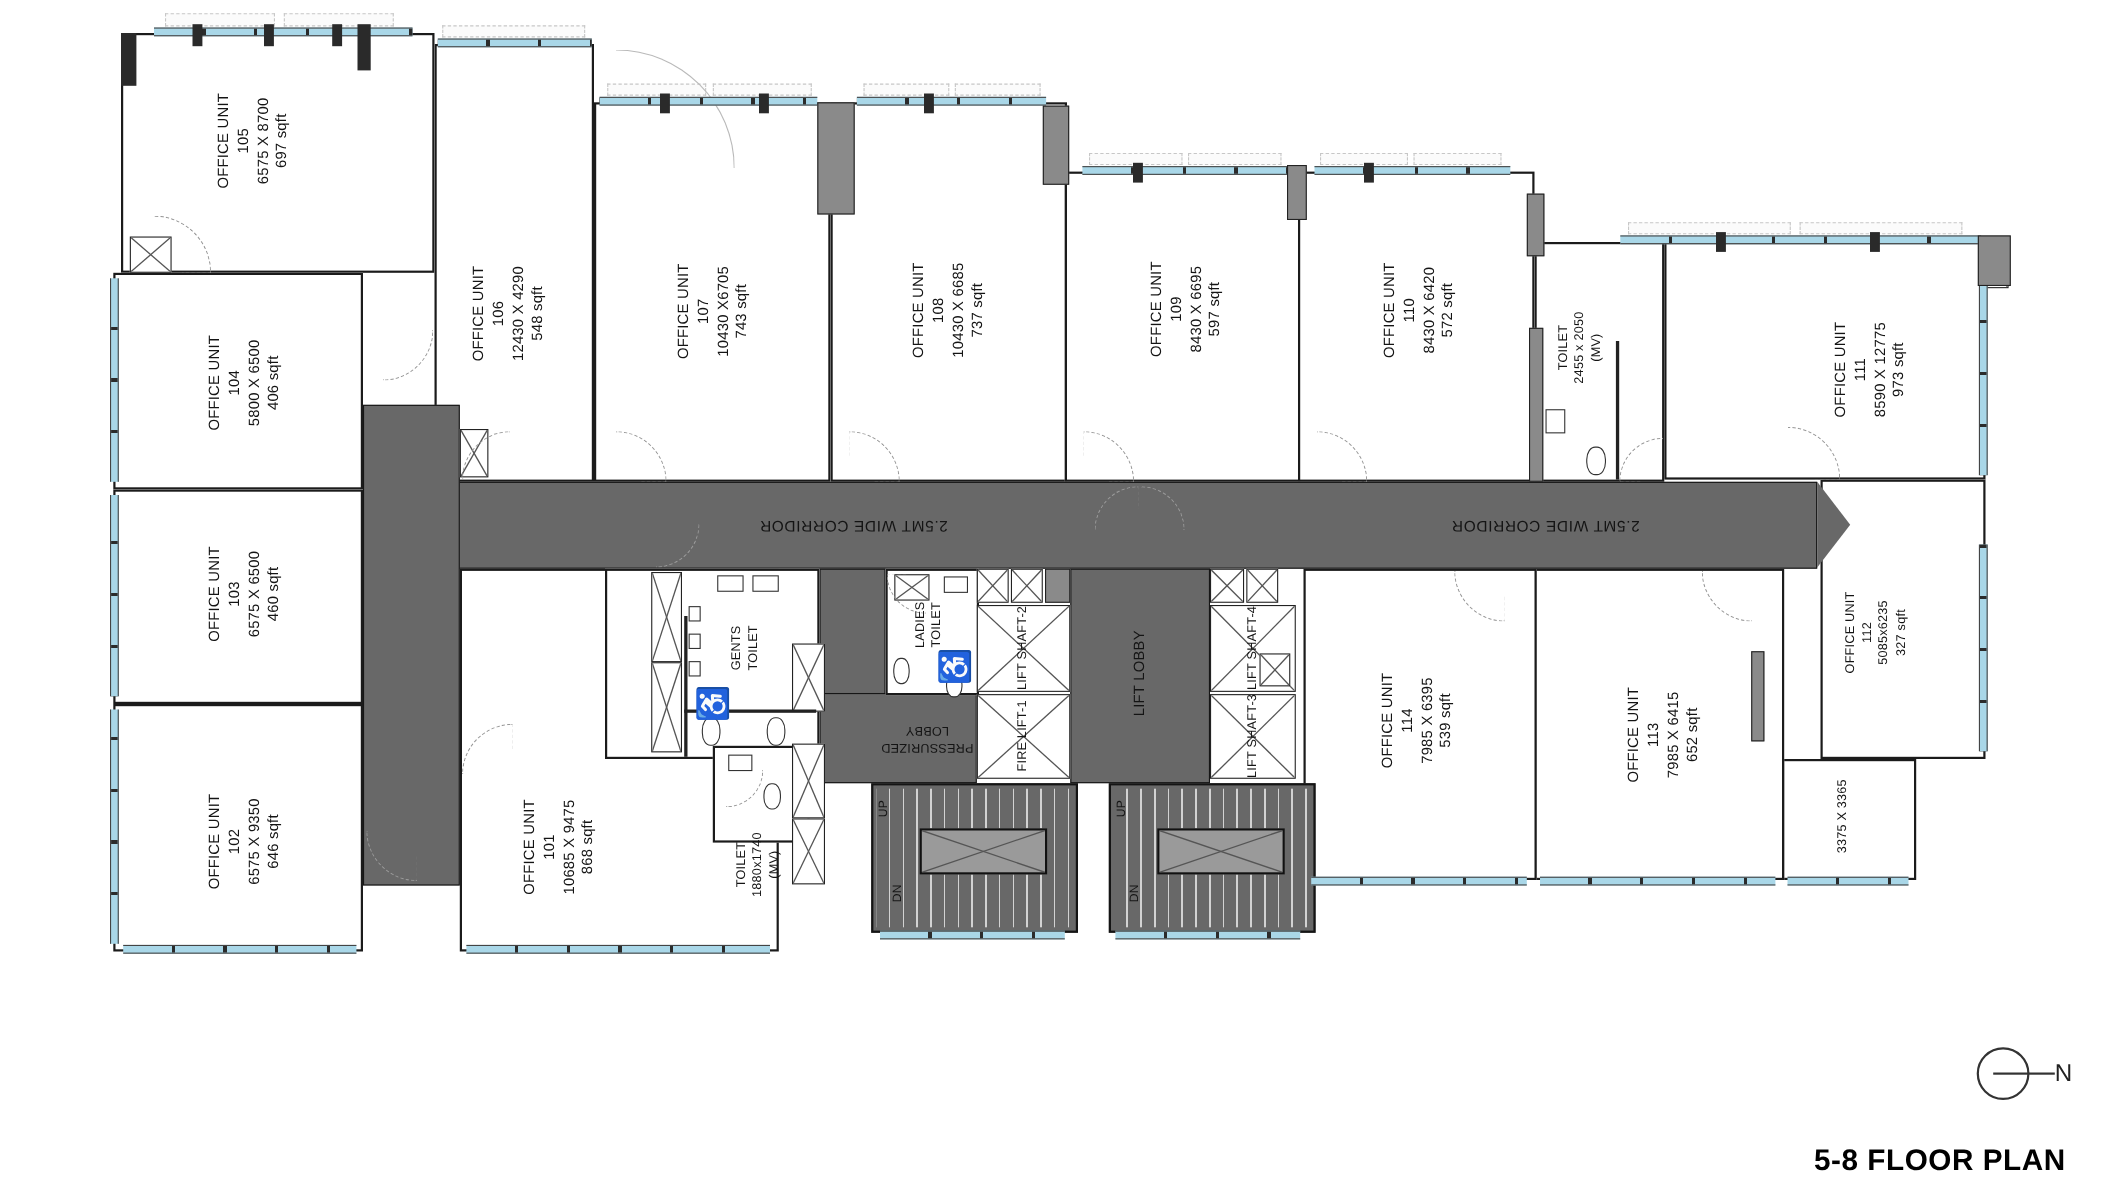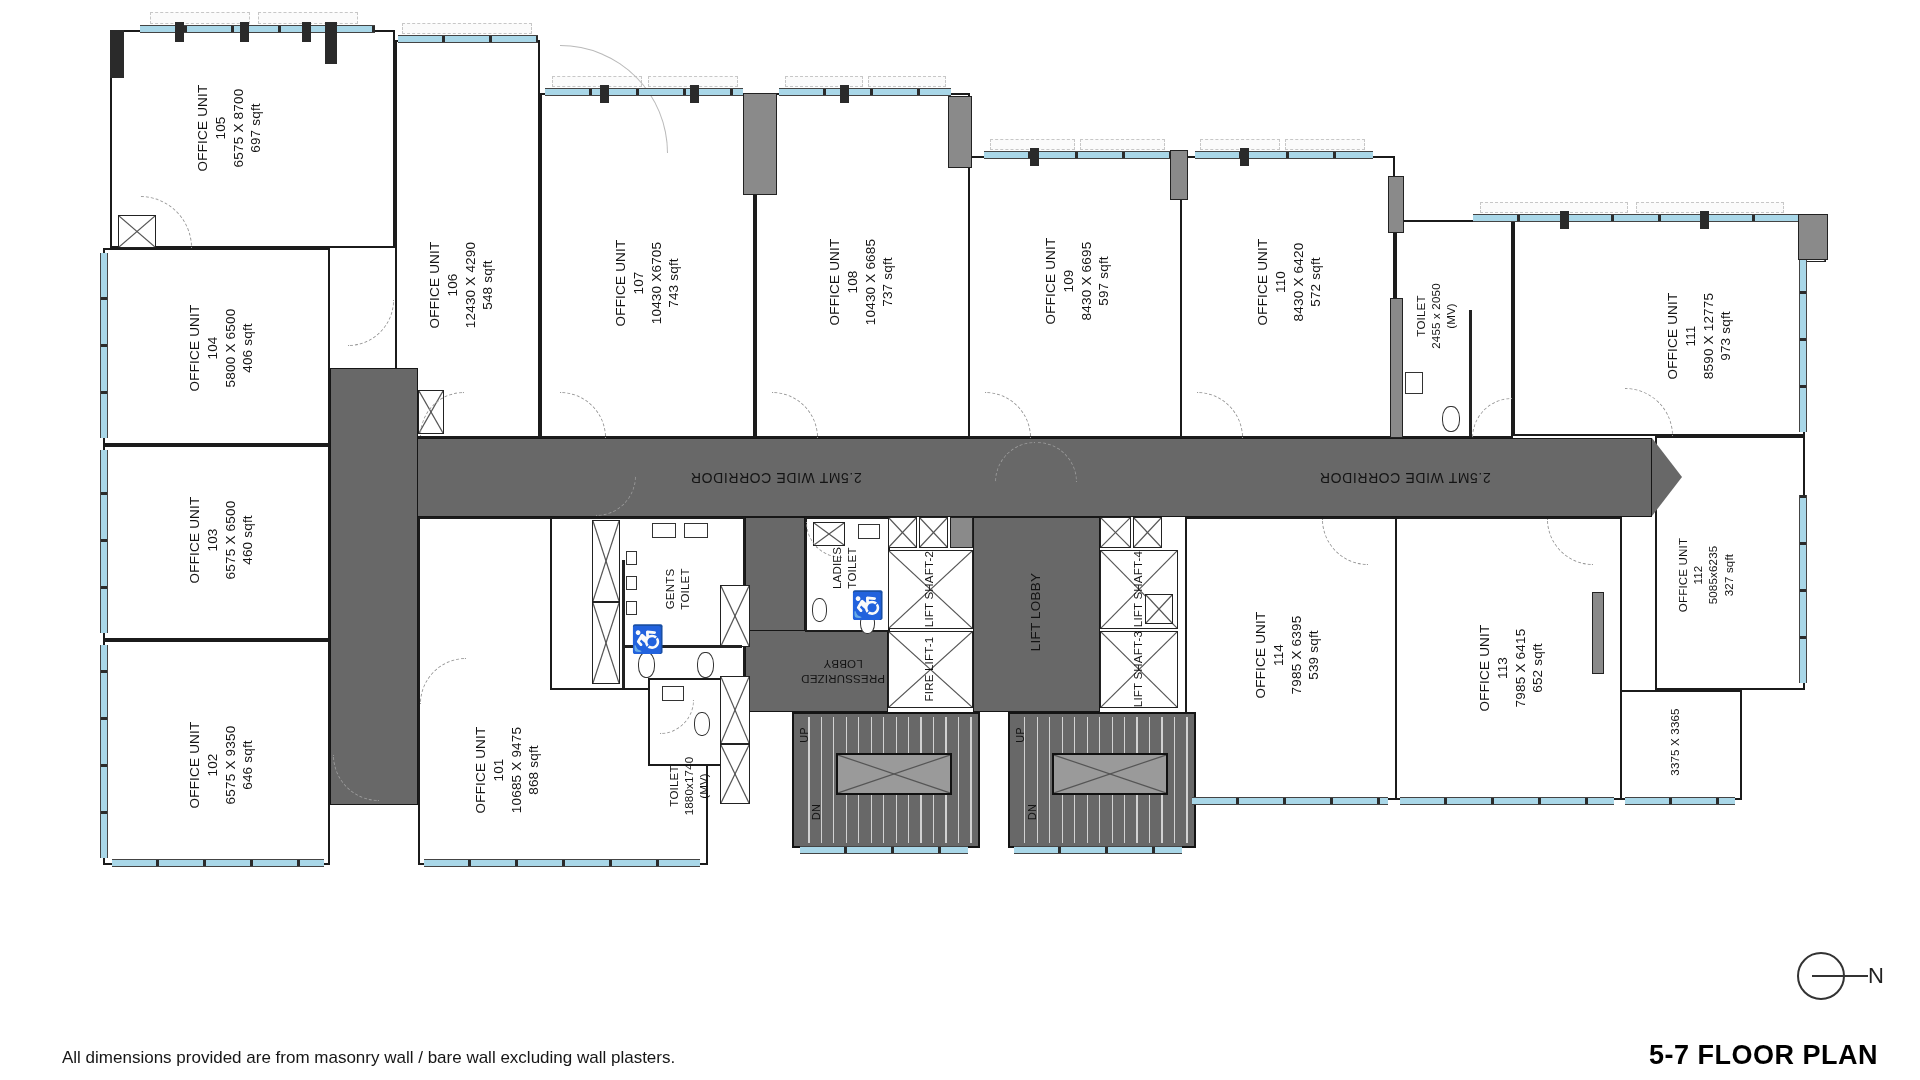--- a/index.html
+++ b/index.html
@@ -426,19 +426,18 @@
   <div class="lbl small" style="left:1676px;top:742px">3375 X 3365</div>
 
   <div class="lbl corr flip" style="left:776px;top:478px">2.5MT WIDE CORRIDOR</div>
   <div class="lbl corr flip" style="left:1405px;top:478px">2.5MT WIDE CORRIDOR</div>
 
   <div class="lbl updn" style="left:804px;top:735px">UP</div>
   <div class="lbl updn" style="left:816px;top:812px">DN</div>
   <div class="lbl updn" style="left:1020px;top:735px">UP</div>
   <div class="lbl updn" style="left:1032px;top:812px">DN</div>
 
-  <div id="footnote">All dimensions provided are from masonry wall / bare wall excluding wall plasters.</div>
-  <div id="title">5-7 FLOOR PLAN</div>
+  <div id="title">5-8 FLOOR PLAN</div>
   <div id="north-circle"></div>
   <div id="north-line"></div>
   <div id="north-n">N</div>
 
 </div>
 
 </body></html>

